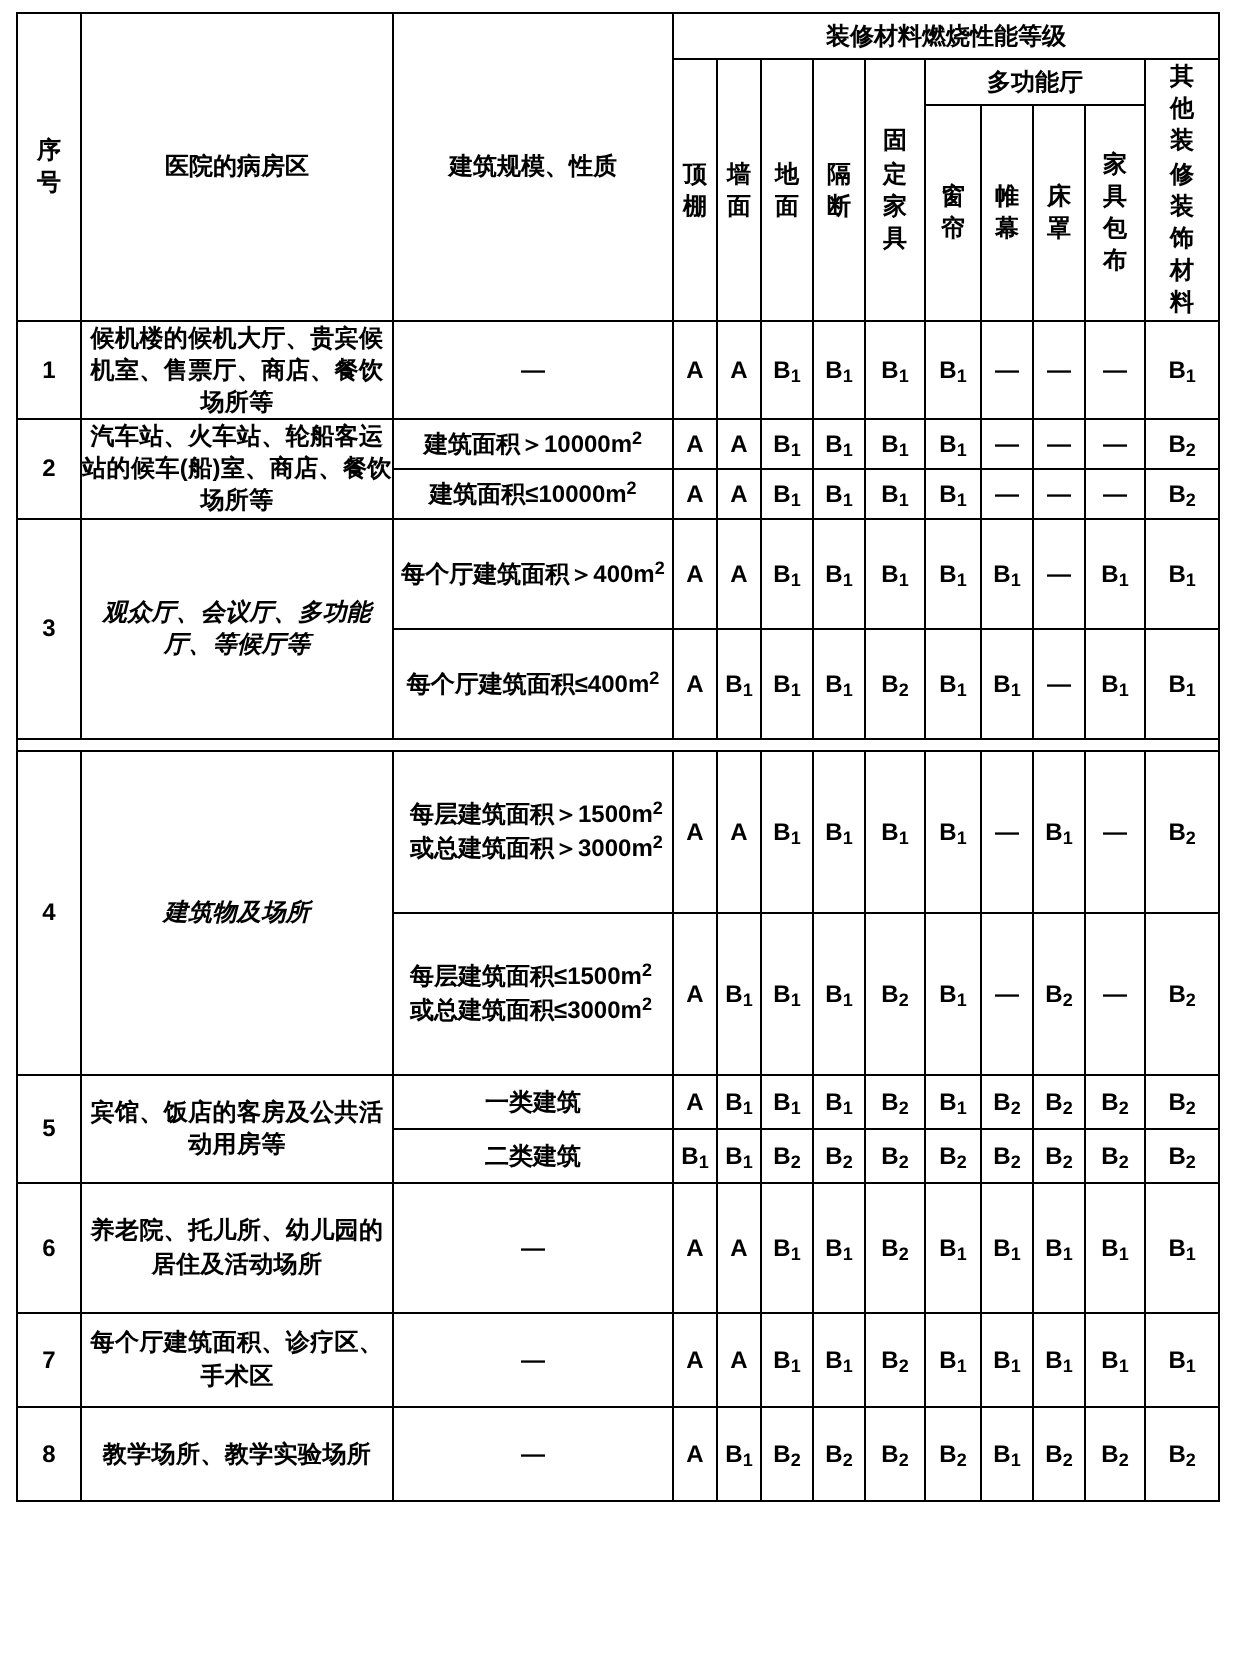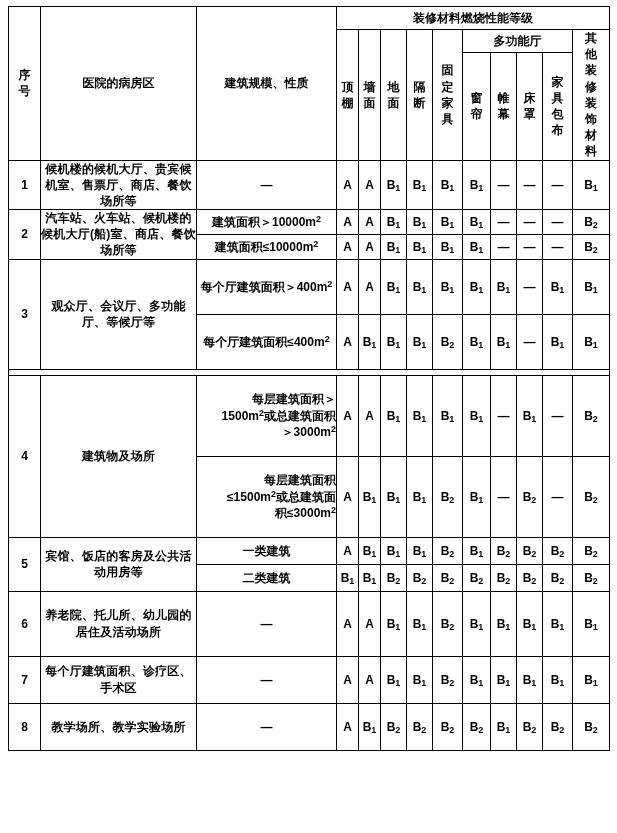--- a/index.html
+++ b/index.html
@@ -36,28 +36,28 @@
   
   .stack{display:block;}
   
   .c-name{
     text-align:left;
     font-size:13px;
     padding:3px 4px 3px 6px;
     line-height:1.7;
     letter-spacing:0.2px;
   }
-  .c-name.center{text-align:center;}
+  .c-name.center{text-align:center;font-style:italic;}
   .c-scale{
     font-size:12.5px;
     padding:3px 4px;
     line-height:1.6;
     text-align:center;
   }
-  .c-scale.left{text-align:right;padding-left:24px;}
+  .c-scale.left{text-align:left;padding-left:8px;}
   .c-idx{font-size:13px;width:30px;}
   .c-val{font-size:12.5px;}
   sub{font-size:9px;vertical-align:baseline;position:relative;bottom:-2px;}
   sup{font-size:9px;vertical-align:baseline;position:relative;top:-4px;}
   .gap-row td{border:none;height:5px;padding:0;}
 </style>
 </head>
 <body>
 
 <div class="sheet">
@@ -157,21 +157,21 @@
       <td class="c-val">B<sub>1</sub></td>
       <td class="c-val">B<sub>1</sub></td>
       <td class="c-val">—</td>
       <td class="c-val">—</td>
       <td class="c-val">—</td>
       <td class="c-val">B<sub>1</sub></td>
     </tr>
 
     <tr>
       <td class="c-idx" rowspan="2">2</td>
-      <td class="c-name" rowspan="2">汽车站、火车站、候机楼的候机大厅(船)室、商店、餐饮场所等</td>
+      <td class="c-name" rowspan="2">汽车站、火车站、轮船客运站的候车(船)室、商店、餐饮场所等</td>
       <td class="c-scale">建筑面积＞10000m<sup>2</sup></td>
       <td class="c-val">A</td>
       <td class="c-val">A</td>
       <td class="c-val">B<sub>1</sub></td>
       <td class="c-val">B<sub>1</sub></td>
       <td class="c-val">B<sub>1</sub></td>
       <td class="c-val">B<sub>1</sub></td>
       <td class="c-val">—</td>
       <td class="c-val">—</td>
       <td class="c-val">—</td>

